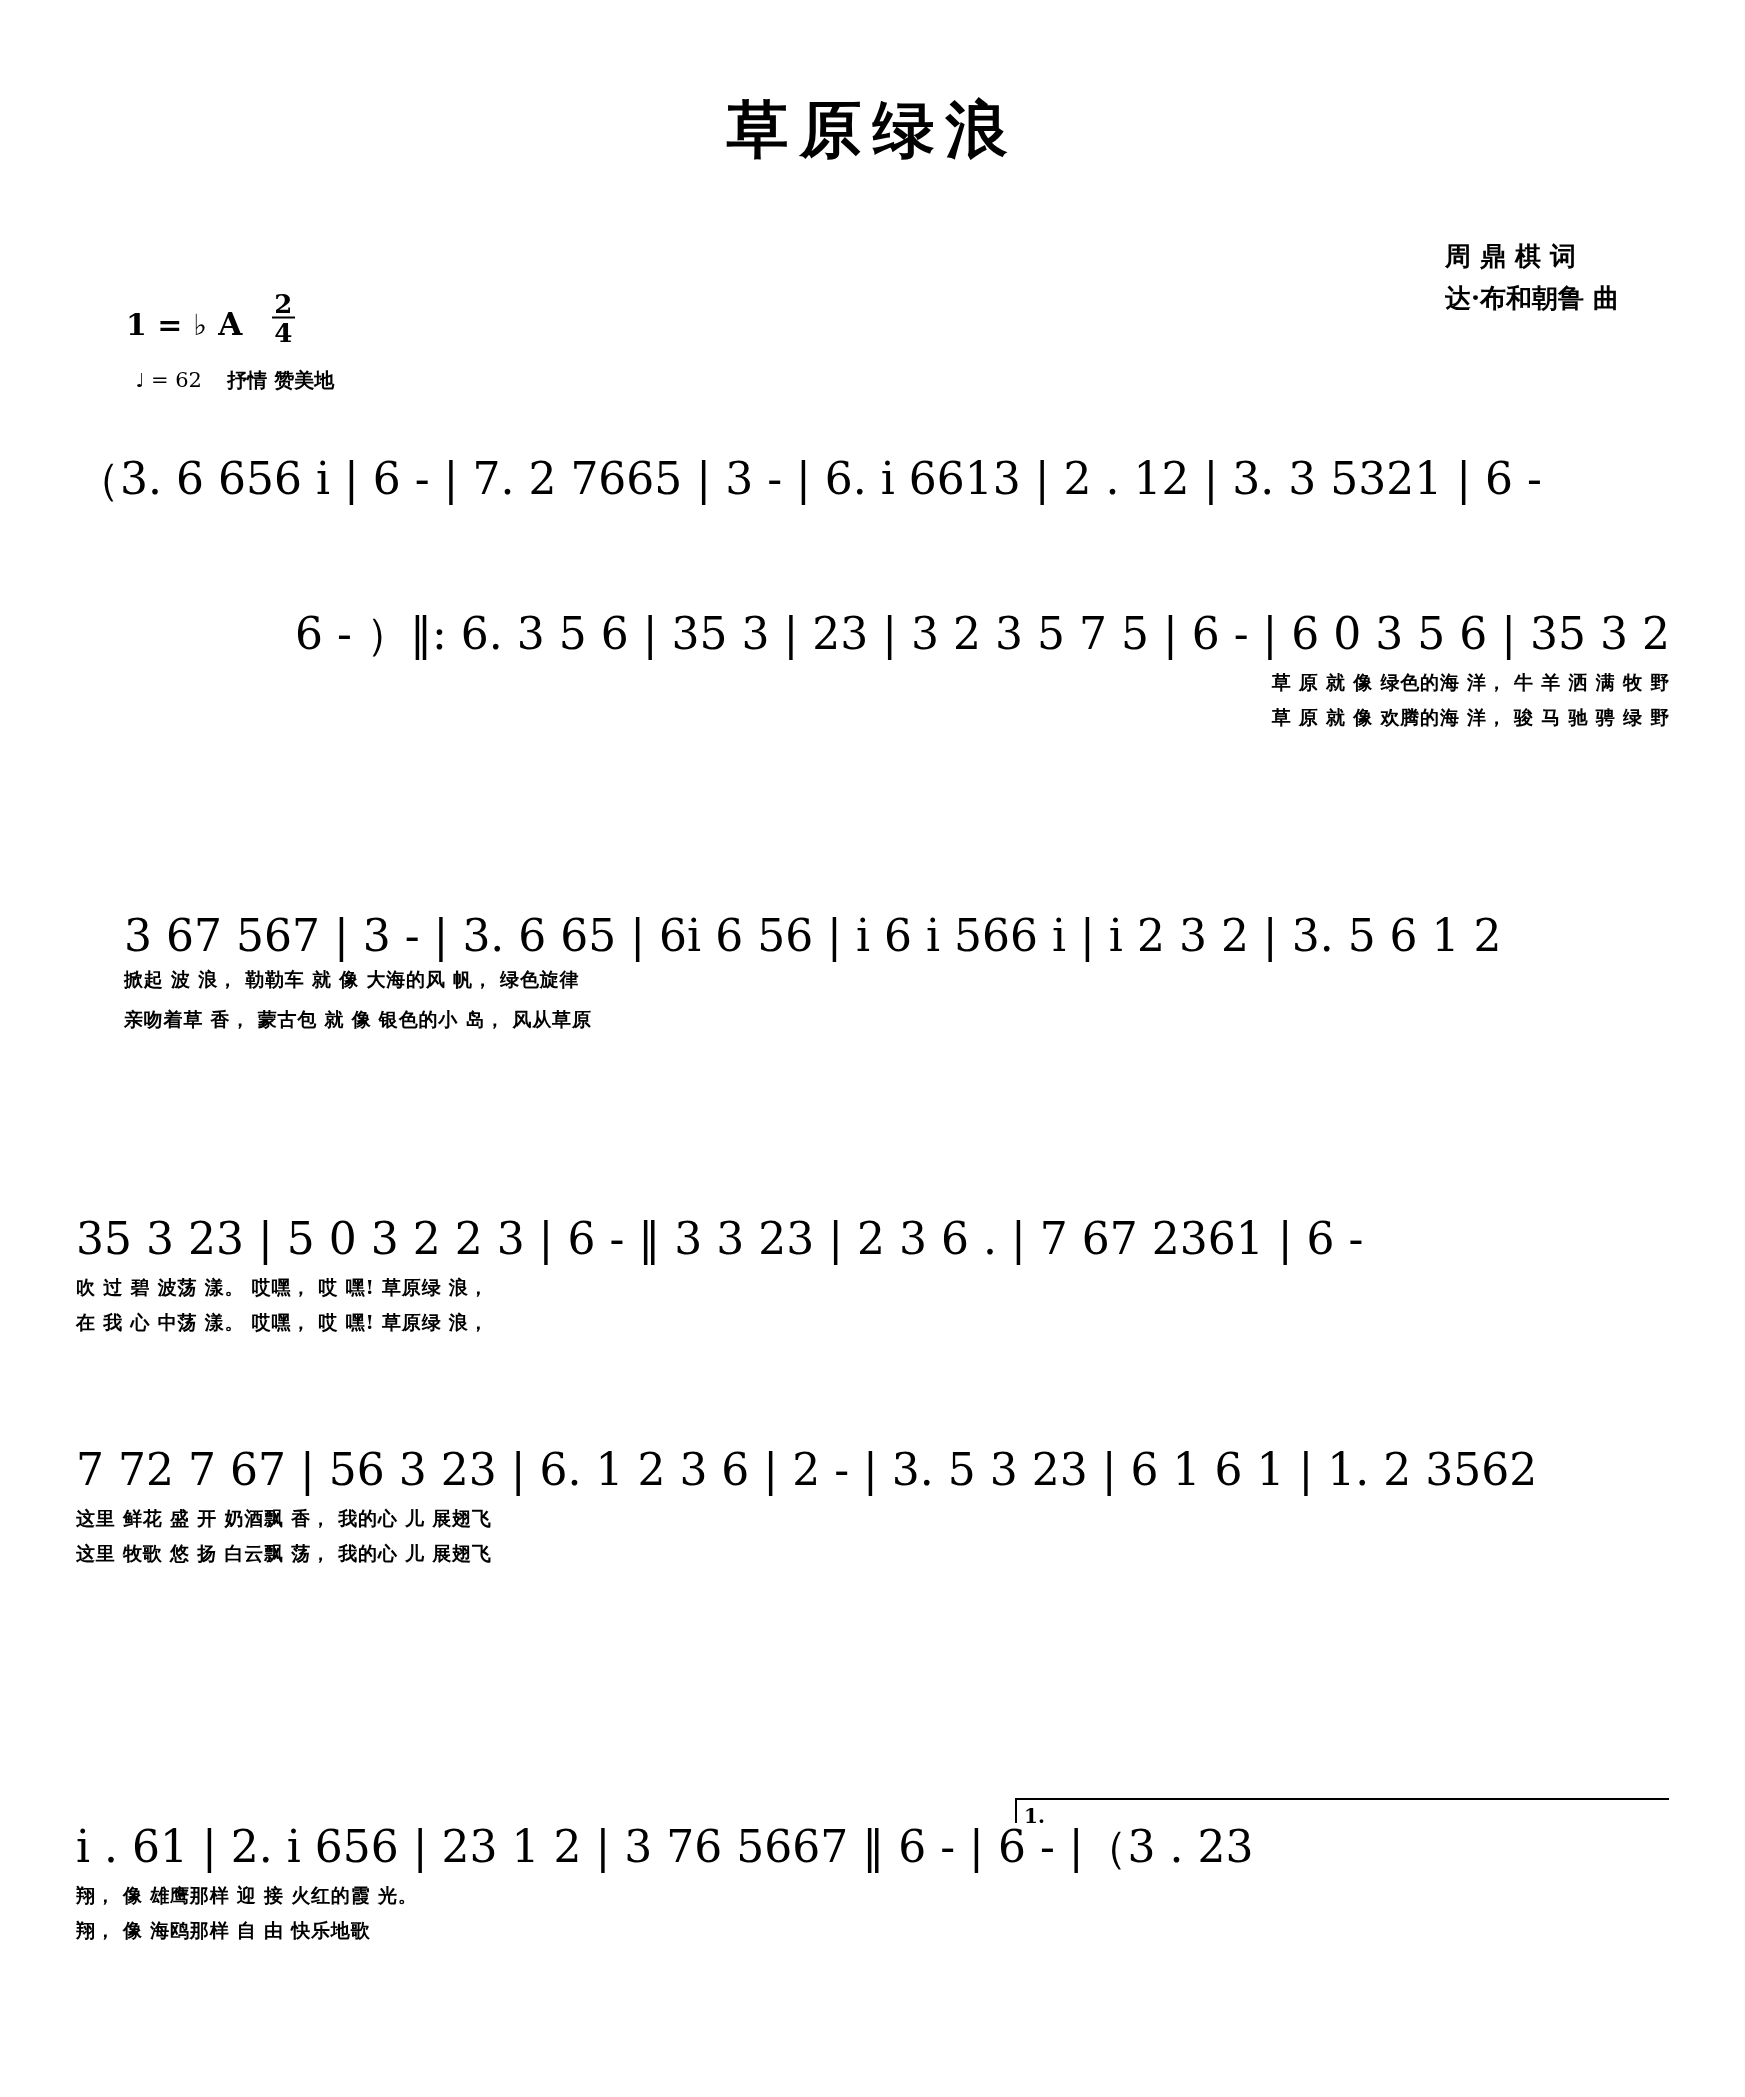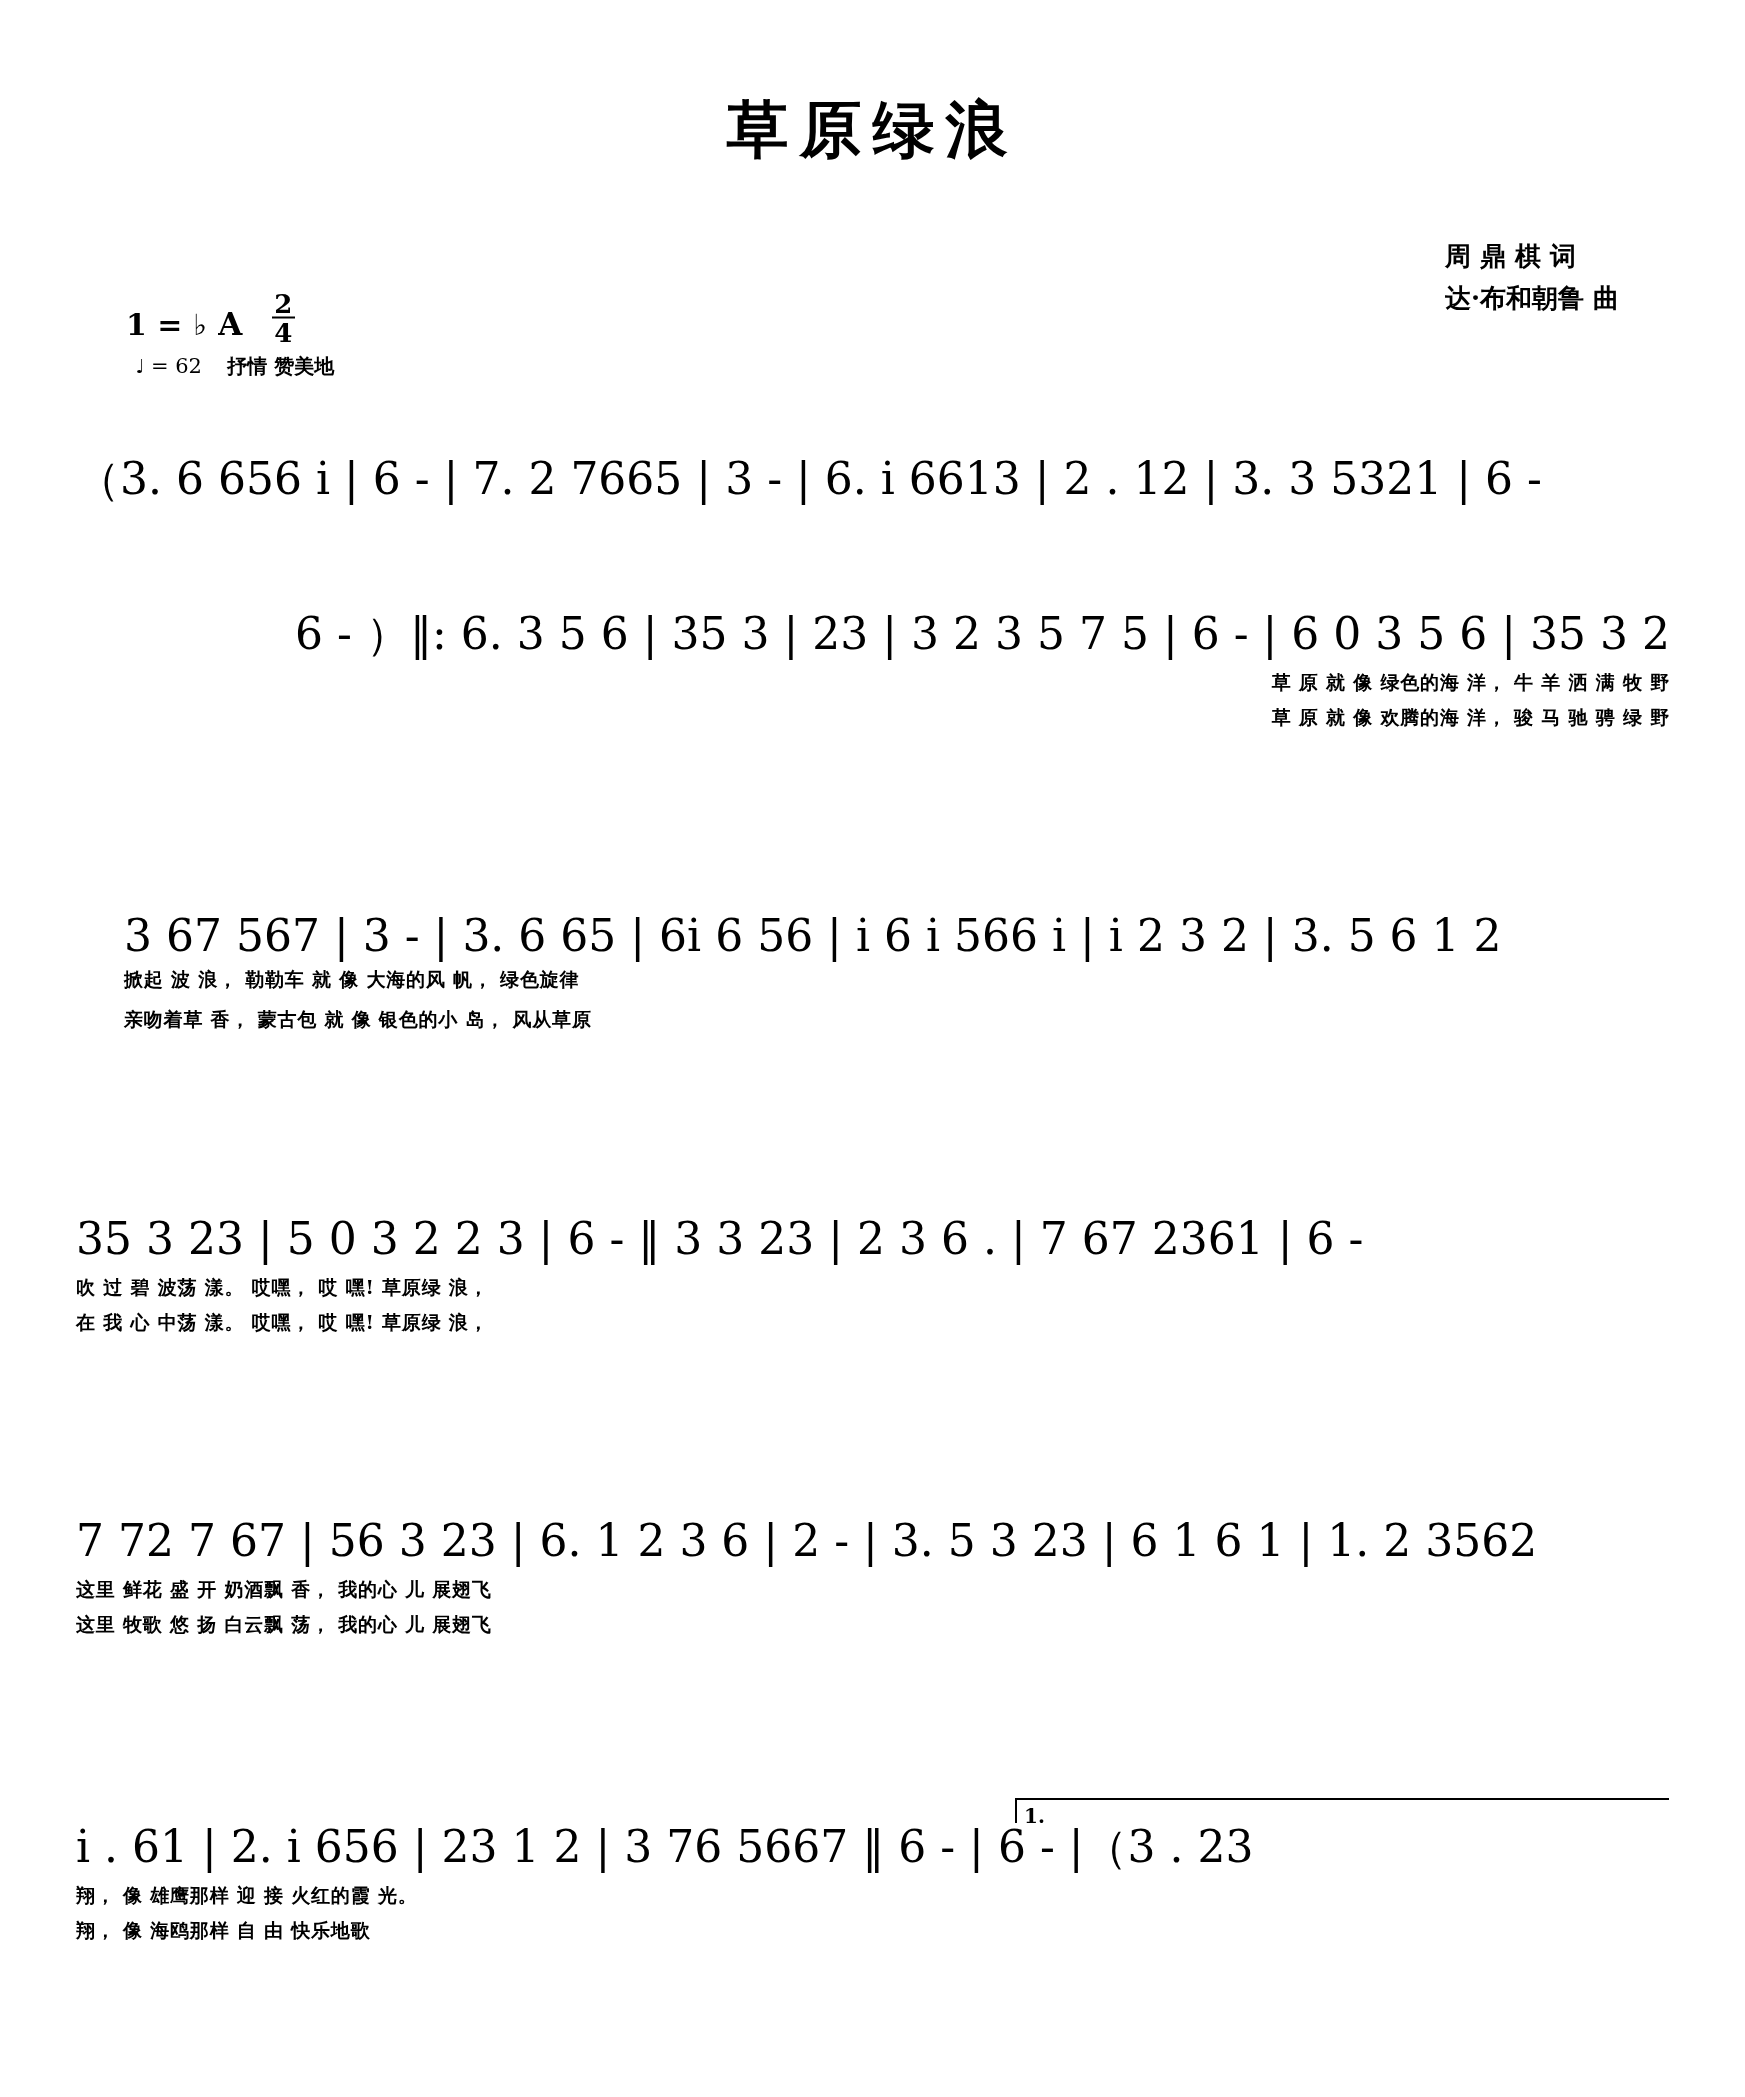--- a/index.html
+++ b/index.html
@@ -57,21 +57,21 @@
     text-align:center;
     font-size:26px;
     font-weight:bold;
     line-height:0.95;
     margin-left:18.5px;
     transform:translateY(2.5px);
   }
   .meter .num{display:block;border-bottom:2.1px solid #000;padding:0 2.5px 0.8px 2.5px;}
   .meter .den{display:block;padding-top:1.3px;}
   .tempo{
-    margin-top:11px;
+    margin-top:25px;
     margin-left:9.2px;
     font-size:21px;
     white-space:nowrap;
   }
   .tempo .note{font-size:19.3px;}
   .tempo .expr{margin-left:18.5px;font-family:"DejaVu Serif",serif;font-weight:bold;font-size:20px;}
 
   
   .system{
     position:absolute;
@@ -156,21 +156,21 @@
     <div class="lyr lyr2">掀起 波   浪，   勒勒车   就  像   大海的风   帆，   绿色旋律</div>
     <div class="lyr">亲吻着草   香，   蒙古包   就  像   银色的小   岛，   风从草原</div>
   </div>
 
   <div class="system" style="top:1217px;">
     <div class="mrow">35 3   23 | 5 0 3 2 2 3 | 6  -  ‖ 3 3   23 | 2 3 6 . | 7 67 2361 | 6  -</div>
     <div class="lyr">吹 过   碧 波荡   漾。   哎嘿，   哎 嘿!  草原绿   浪，</div>
     <div class="lyr lyr2">在 我   心 中荡   漾。   哎嘿，   哎 嘿!  草原绿   浪，</div>
   </div>
 
-  <div class="system" style="top:1519px;">
+  <div class="system" style="top:1448px;">
     <div class="mrow">7 72 7 67 | 56 3   23 | 6. 1 2 3 6 | 2  -  | 3. 5 3 23 | 6 1 6   1 | 1. 2 3562</div>
     <div class="lyr">这里 鲜花  盛 开   奶酒飘   香，   我的心   儿   展翅飞</div>
     <div class="lyr lyr2">这里 牧歌  悠 扬   白云飘   荡，   我的心   儿   展翅飞</div>
   </div>
 
   <div class="hline" style="left:1015px;top:1798px;width:654px;"></div>
   <div class="vline" style="left:1015px;top:1798px;height:25px;"></div>
   <div class="repeat-label" style="left:1024px;top:1804px;">1.</div>
 
   <div class="system" style="top:1825px;">

